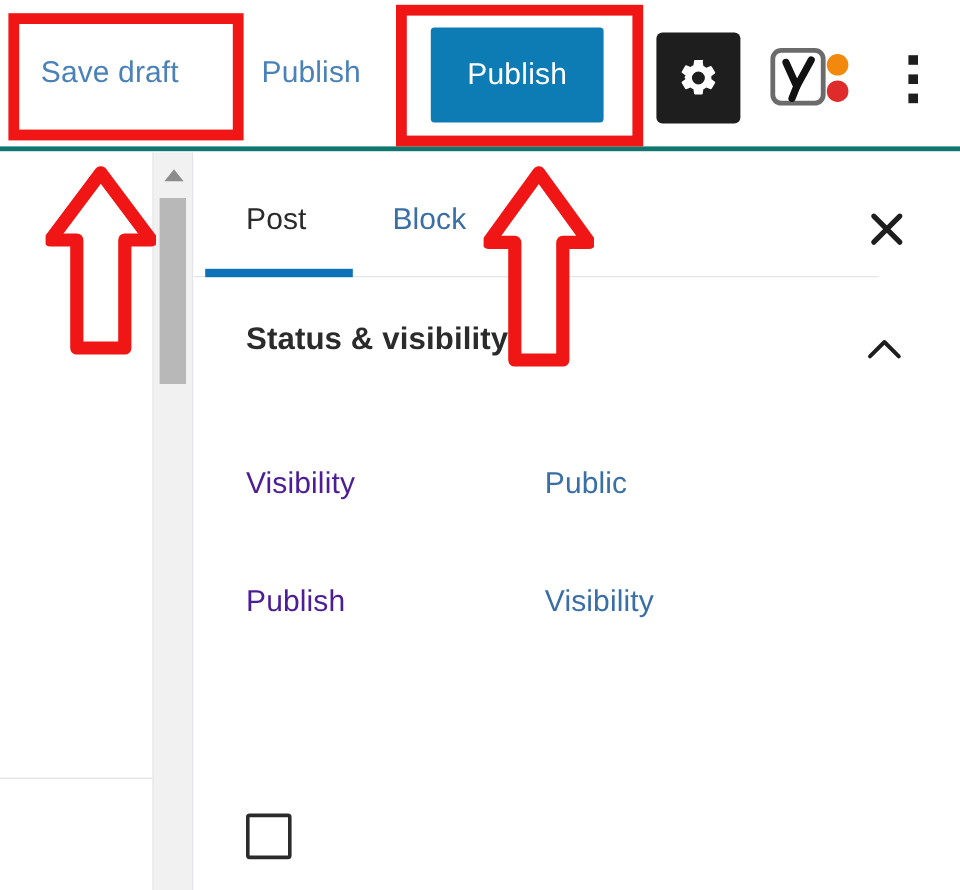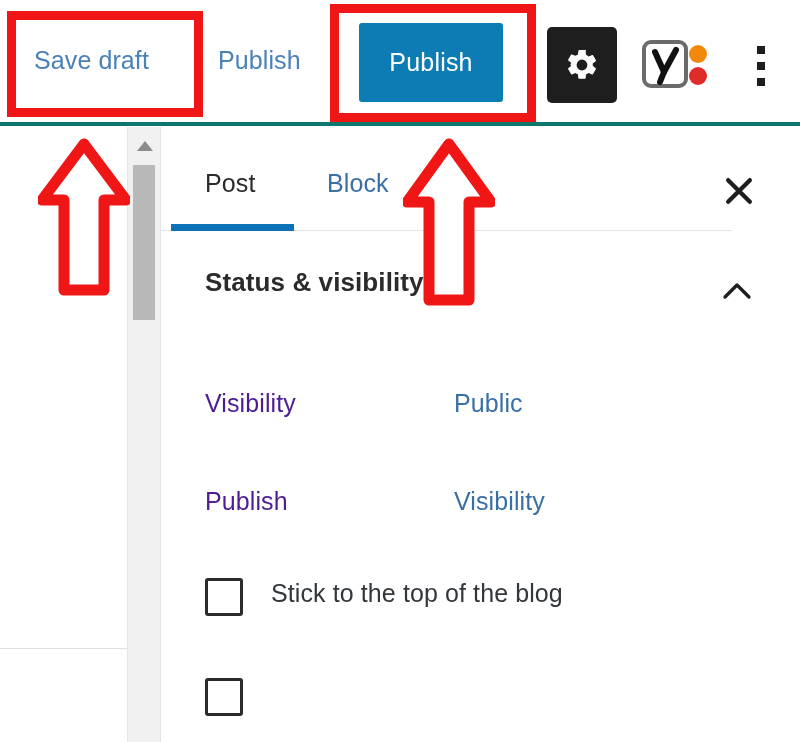--- a/index.html
+++ b/index.html
@@ -426,24 +426,20 @@
     <div class="field-row row-visibility">
       <div class="field-label">Visibility</div>
       <button class="field-value">Public</button>
     </div>
 
     <div class="field-row row-publish">
       <div class="field-label">Publish</div>
       <button class="field-value">Visibility</button>
     </div>
 
-    <div class="check-row row-sticky">
-      <div class="check-box"></div>
-      <div class="check-label">Stick to the top of the blog</div>
-    </div>
 
     <div class="check-row row-pending">
       <div class="check-box"></div>
     </div>
 
   </div>
 
   <div class="anno-box anno-box-save"></div>
   <div class="anno-box anno-box-publish"></div>
 

